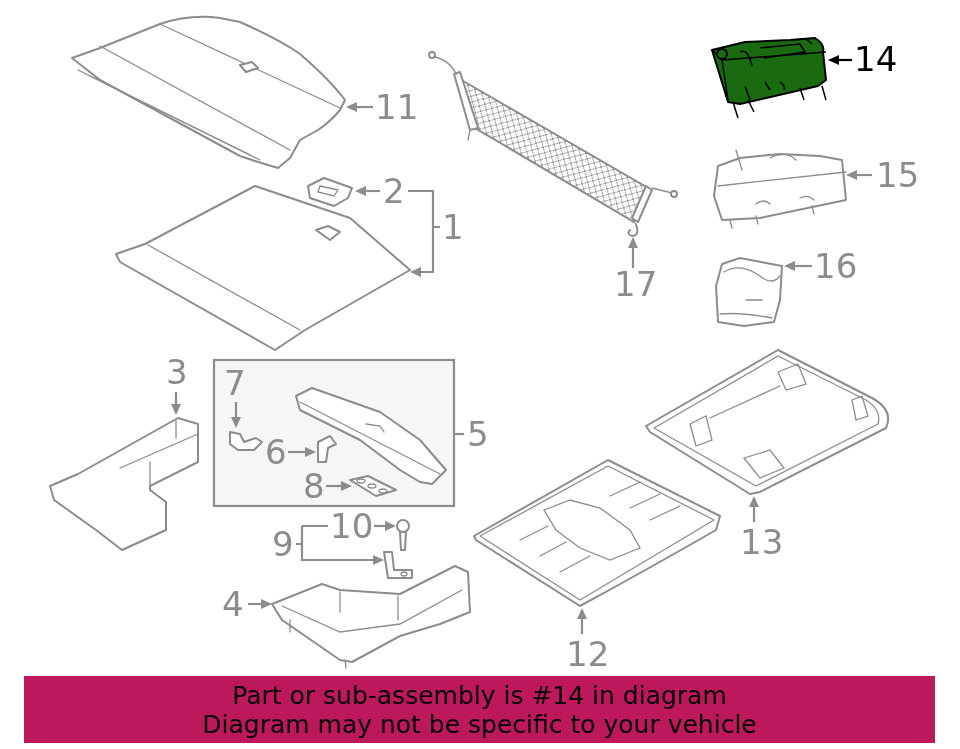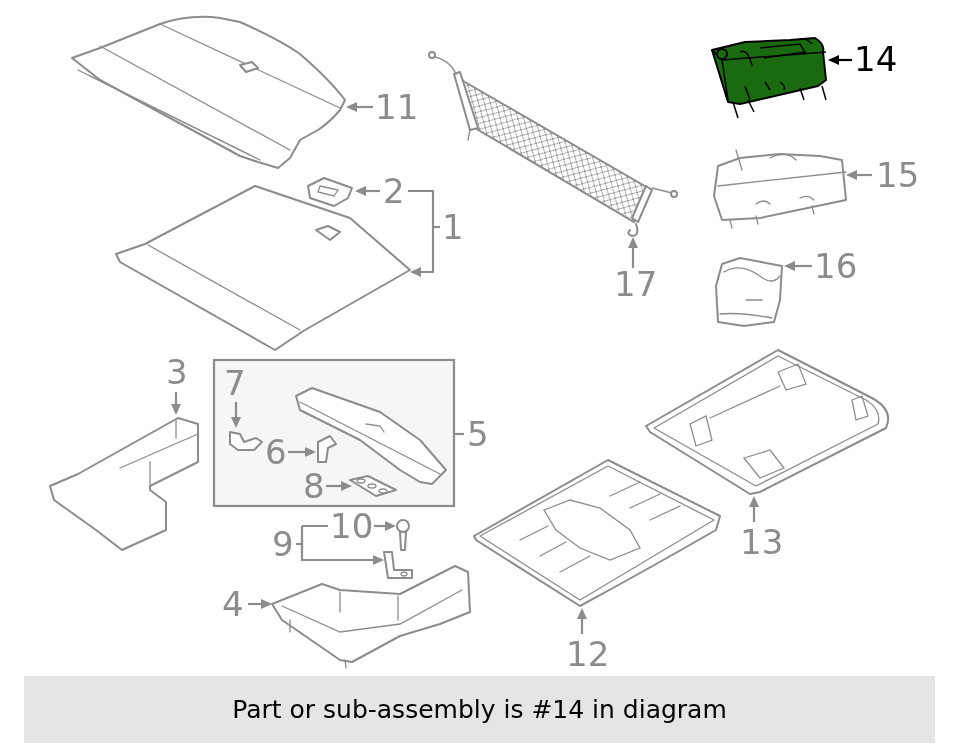--- a/index.html
+++ b/index.html
@@ -9,21 +9,21 @@
   .part-thin { fill: none; stroke: #8c8c8c; stroke-width: 1.3; stroke-linecap: round; }
   .leader { fill: none; stroke: #8c8c8c; stroke-width: 2.2; }
   .arrowhead { fill: #8c8c8c; }
   .callout { font-family: "DejaVu Sans", sans-serif; font-size: 34px; fill: #8c8c8c; }
   .callout-hl { fill: #000000; }
   .leader-hl { stroke: #000000; }
   .arrowhead-hl { fill: #000000; }
   .hl-part { fill: #1a6b10; stroke: #000000; stroke-width: 2; stroke-linejoin: round; }
   .hl-detail { fill: none; stroke: #000000; stroke-width: 1.5; }
   .group-box { fill: #f6f6f6; stroke: #8c8c8c; stroke-width: 2.2; }
-  #banner { position: absolute; left: 24px; top: 676px; width: 911px; height: 67px; background: #e5e5e5;
+  #banner { position: absolute; left: 24px; top: 676px; width: 911px; height: 67px; background: #be185d;
             display: flex; flex-direction: column; align-items: center; justify-content: center; }
   #banner span { color: #000000; font-family: "DejaVu Sans", sans-serif; font-size: 25px; line-height: 29px; white-space: nowrap; }
 </style>
 </head>
 <body>
 
 <svg id="diagram" viewBox="0 0 960 749" xmlns="http://www.w3.org/2000/svg">
 
   <g>
     <path class="part" d="M72,58 L100,48 L160,24 Q190,14 220,18 L240,22 Q280,40 300,54 Q330,80 345,100 L340,110 Q330,122 318,130 L300,140 L290,158 L278,168 L258,162 L240,156 L100,80 Z"></path>
@@ -248,13 +248,14 @@
   </g>
   <g>
     <line class="leader" x1="754" y1="506" x2="754" y2="522"></line>
     <polygon class="arrowhead" points="754,496 749,507 759,507"></polygon>
     <text class="callout" x="740" y="554">13</text>
   </g>
 </svg>
 
 <div id="banner">
   <span>Part or sub-assembly is #14 in diagram</span>
+  <span>Diagram may not be specific to your vehicle</span>
 </div>
 
 </body></html>

